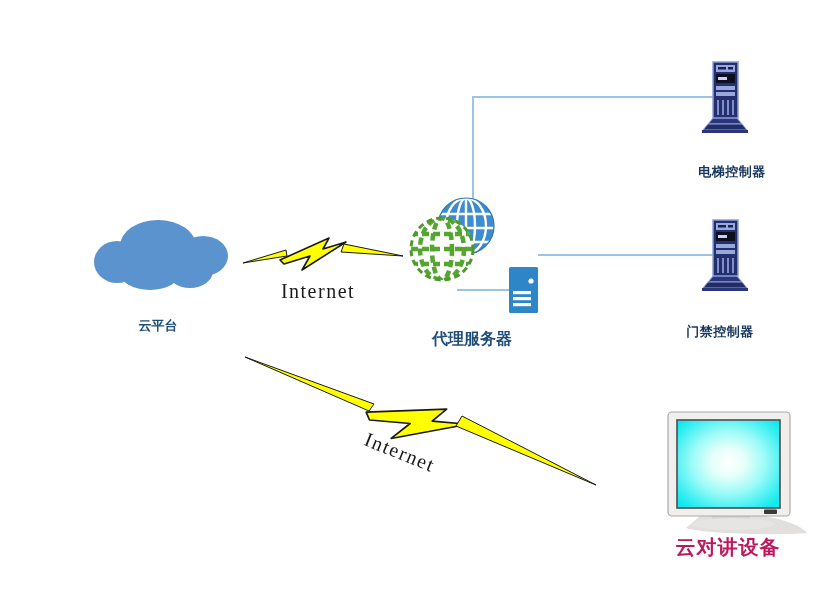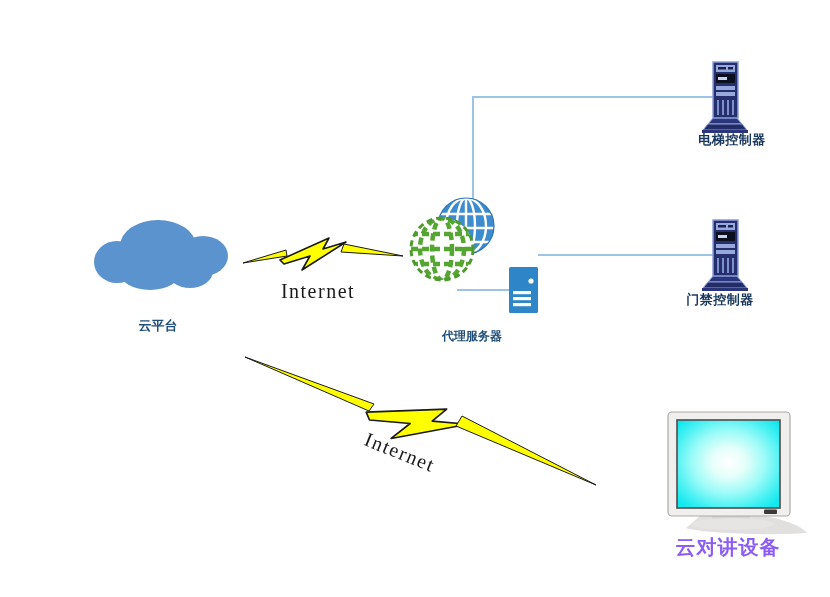--- a/index.html
+++ b/index.html
@@ -23,25 +23,25 @@
   .lbl {
     position: absolute;
     text-align: center;
     font-weight: bold;
     color: #1F4E79;
     font-size: 13px;
     line-height: 1.2;
     white-space: nowrap;
   }
   .lbl-cloud      { left: 108px; top: 318px; width: 100px; }
-  .lbl-proxy      { left: 412px; top: 329px; width: 120px; font-size: 12px; }
-  .lbl-tower      { font-size: 13px; color: #17365D; letter-spacing: 0.5px; }
+  .lbl-proxy      { left: 412px; top: 329px; width: 120px; font-size: 16px; }
+  .lbl-tower      { font-size: 13px; color: #17365D; letter-spacing: 0.5px; margin-top: 32px; }
   .lbl-elevator   { left: 682px; top: 132px; width: 100px; }
   .lbl-access     { left: 670px; top: 292px; width: 100px; }
-  .lbl-intercom   { left: 664px; top: 535px; width: 128px; font-size: 20px; color: #8b5cf6; letter-spacing: 1px; }
+  .lbl-intercom   { left: 664px; top: 535px; width: 128px; font-size: 20px; color: #be185d; letter-spacing: 1px; }
   .lbl-internet {
     font-family: "Liberation Serif", serif;
     font-weight: normal;
     color: #1A1A1A;
     font-size: 20px;
     letter-spacing: 1.5px;
   }
   .lbl-internet-top { left: 256px; top: 279px; width: 124px; }
   .lbl-internet-bottom {
     left: 322px; top: 440px; width: 156px;

